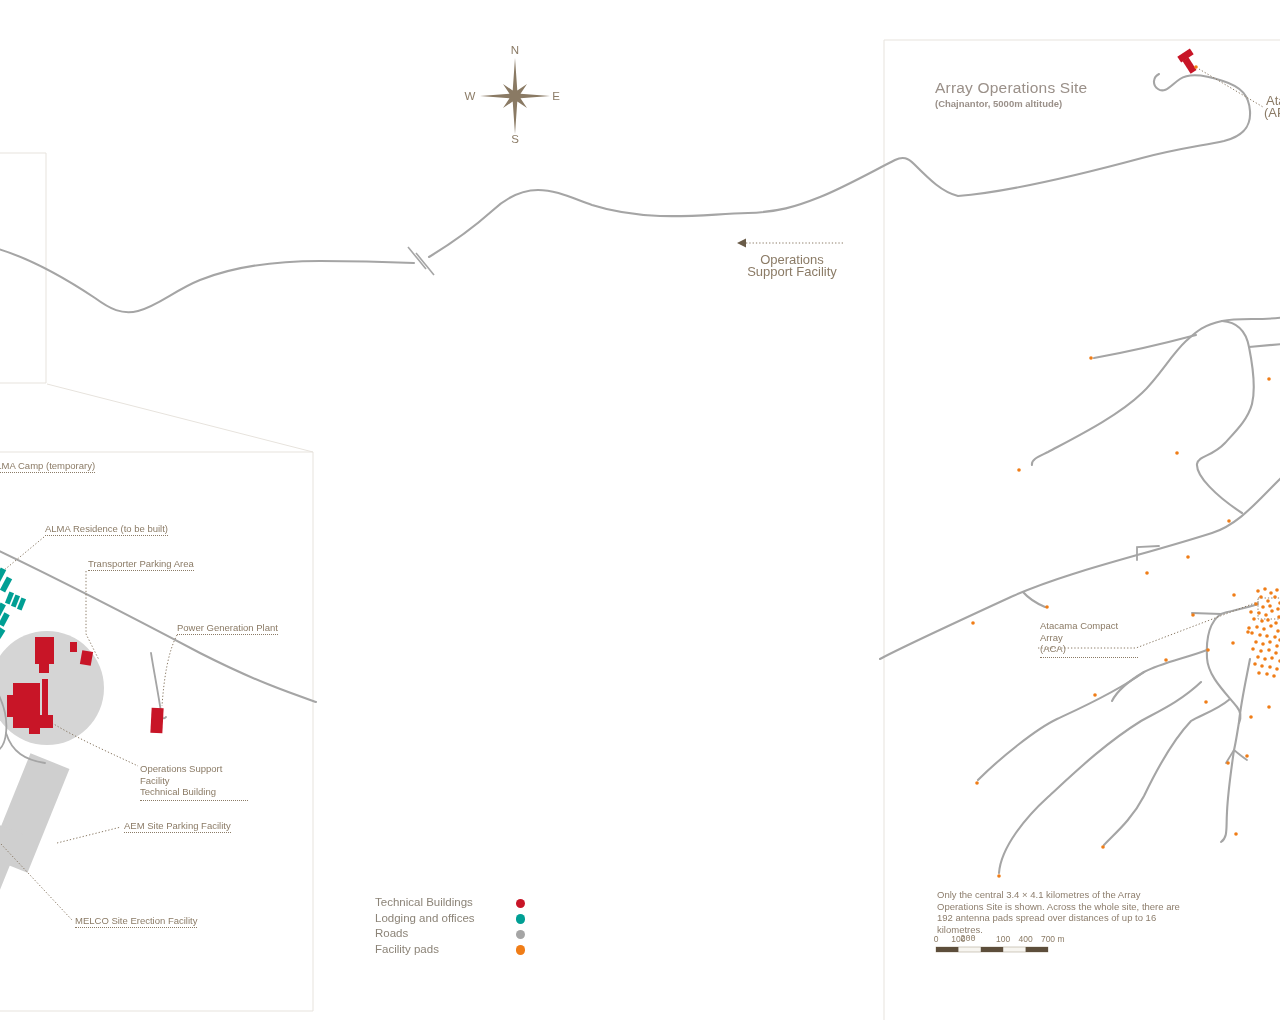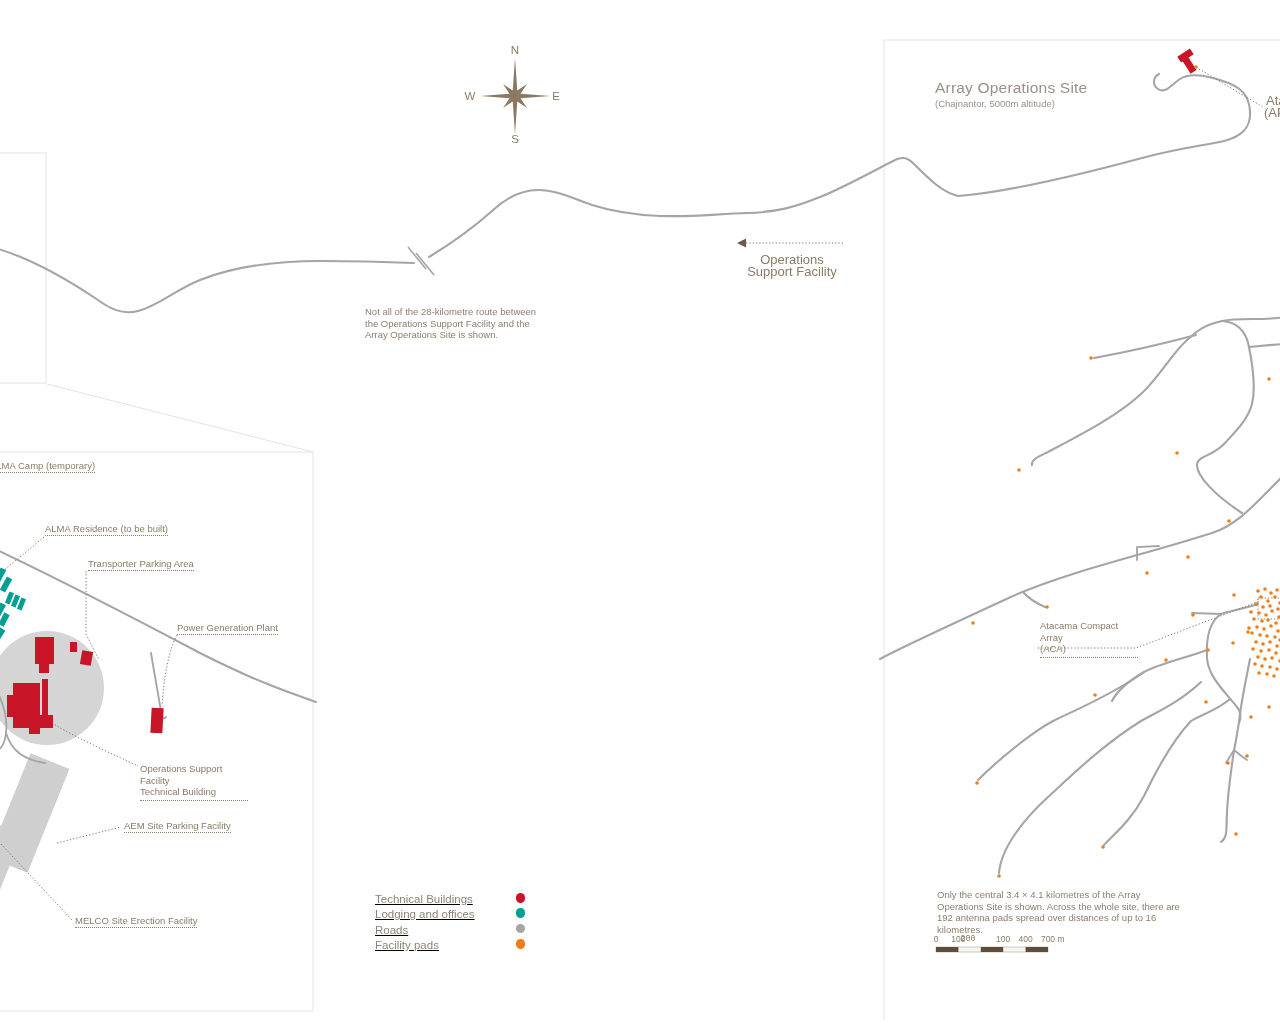--- a/index.html
+++ b/index.html
@@ -8,25 +8,25 @@
   #stage{position:relative;width:1280px;height:1024px;overflow:hidden;background:#fff;}
   #map-svg{position:absolute;left:0;top:0;}
   .abs{position:absolute;}
   .lbl{font-size:9.5px;color:#8b7b66;border-bottom:1px dotted #8b7b66;
        padding-bottom:1px;white-space:nowrap;line-height:11px;}
   .lbl2{font-size:9.5px;color:#8b7b66;border-bottom:1px dotted #8b7b66;
         padding-bottom:2px;line-height:11.5px;}
   .txt{font-size:13px;color:#8b7b66;line-height:11.5px;}
   .note{font-size:9.5px;color:#8d7e6d;line-height:11.5px;}
   .title{font-size:15.5px;color:#9a9089;letter-spacing:.2px;}
-  .subtitle{font-size:9.5px;color:#9a9089;}
+  .subtitle{font-size:9.5px;color:#9a9089;font-weight:bold;}
   .compass-letter{font-size:11.5px;color:#8b7b66;transform:translate(-50%,-50%);}
   .scale-label{position:absolute;font-size:8.5px;color:#8b7b66;transform:translateX(-50%);white-space:nowrap;}
   #legend{position:absolute;left:375px;top:893px;width:150px;}
-  .legend-row{display:flex;align-items:flex-start;justify-content:space-between;height:15.4px;text-decoration:underline;}
+  .legend-row{display:flex;align-items:flex-end;justify-content:space-between;height:15.4px;}
   .legend-label{font-size:11.5px;color:#8c8478;}
   .legend-dot{width:9.5px;height:9.5px;border-radius:50%;flex:0 0 auto;}
 </style>
 </head>
 <body>
 
 <div id="stage">
 
   <svg id="map-svg" width="1280" height="1024" viewBox="0 0 1280 1024">
 
@@ -211,21 +211,20 @@
 
   <span class="abs compass-letter" style="left:515px;top:50px;">N</span>
   <span class="abs compass-letter" style="left:470px;top:96px;">W</span>
   <span class="abs compass-letter" style="left:556px;top:96px;">E</span>
   <span class="abs compass-letter" style="left:515px;top:139px;">S</span>
 
   <div class="abs title" style="left:935px;top:79px;">Array Operations Site</div>
   <div class="abs subtitle" style="left:935px;top:98px;">(Chajnantor, 5000m altitude)</div>
 
   <div class="abs txt" style="left:737px;top:254px;width:110px;text-align:center;">Operations Support Facility</div>
-  <div class="abs note" style="left:365px;top:306px;width:182px;">Not all of the 28-kilometre route between the Operations Support Facility and the Array Operations Site is shown.</div>
 
   <div class="abs lbl" style="left:-10px;top:460px;">ALMA Camp (temporary)</div>
   <div class="abs lbl" style="left:45px;top:523px;">ALMA Residence (to be built)</div>
   <div class="abs lbl" style="left:88px;top:558px;">Transporter Parking Area</div>
   <div class="abs lbl" style="left:177px;top:622px;">Power Generation Plant</div>
   <div class="abs lbl2" style="left:140px;top:763px;width:108px;">
     <span>Operations Support Facility</span><br>
     <span>Technical Building</span>
   </div>
   <div class="abs lbl" style="left:124px;top:820px;">AEM Site Parking Facility</div>

